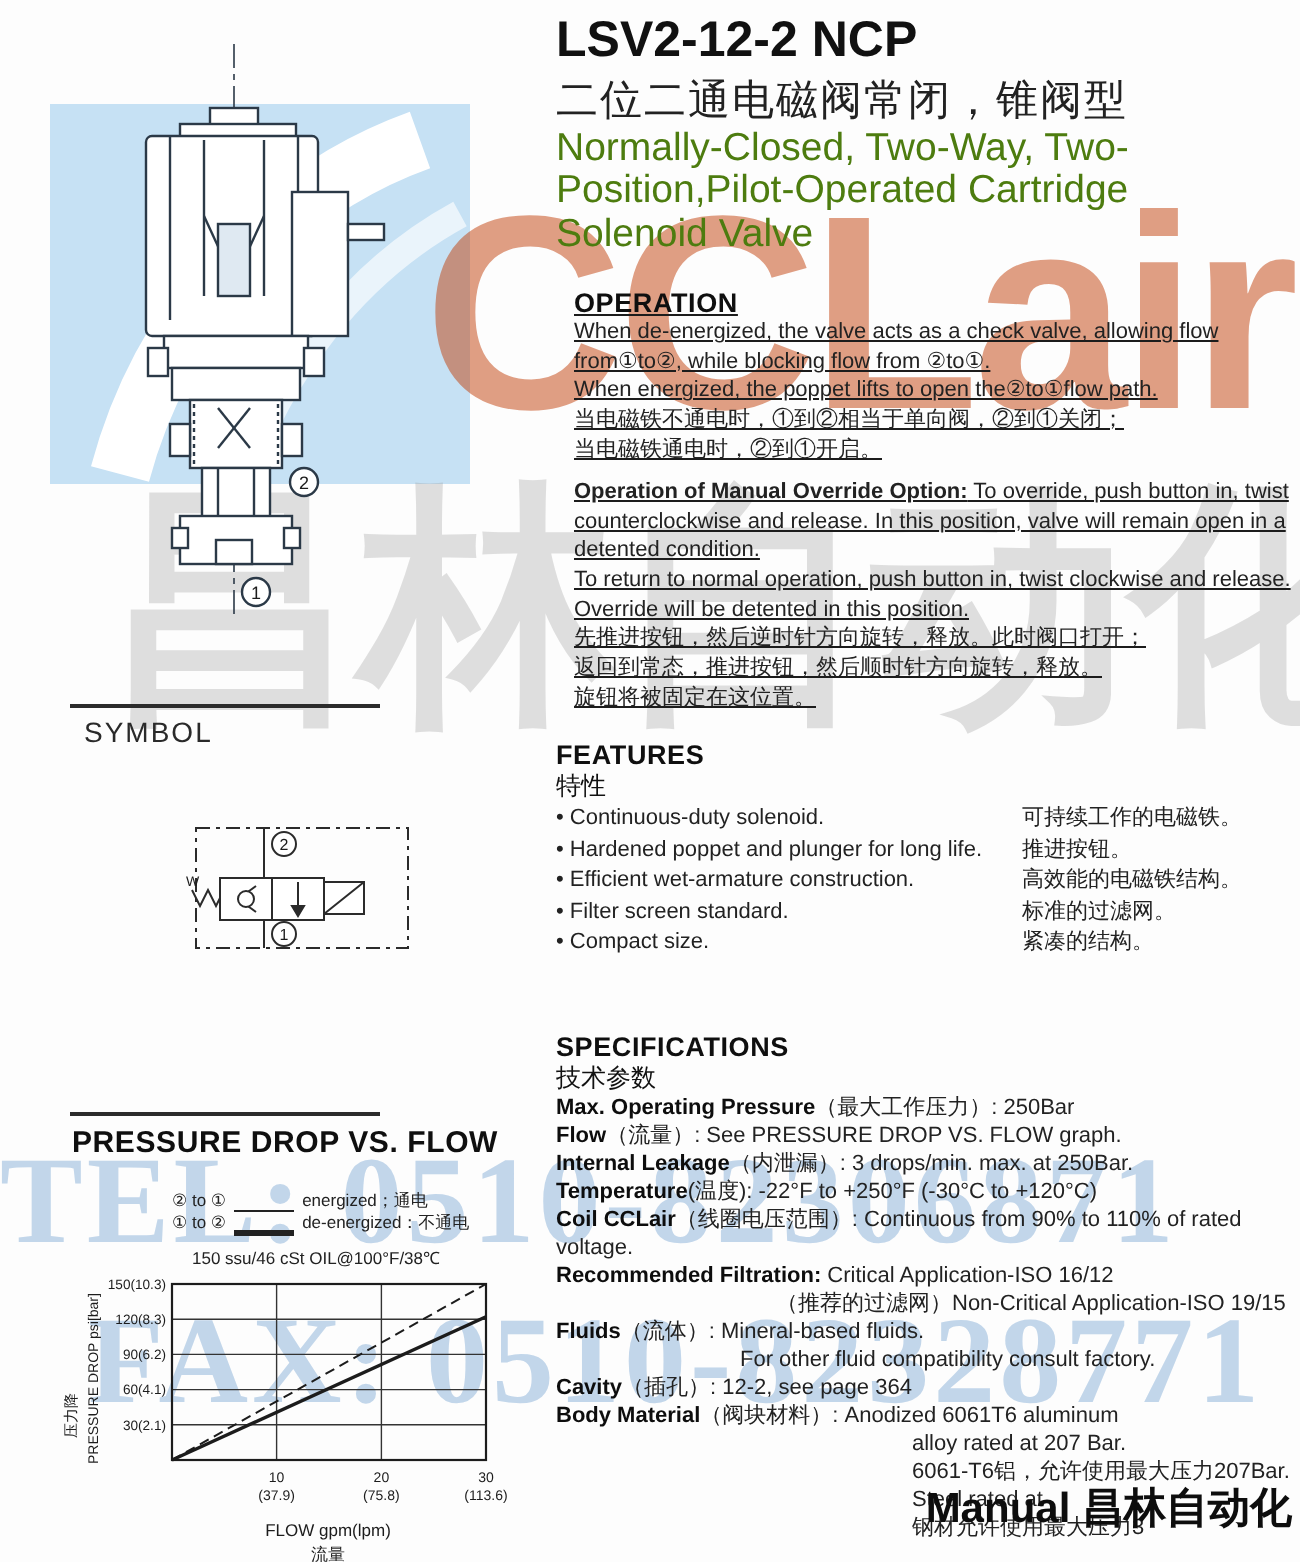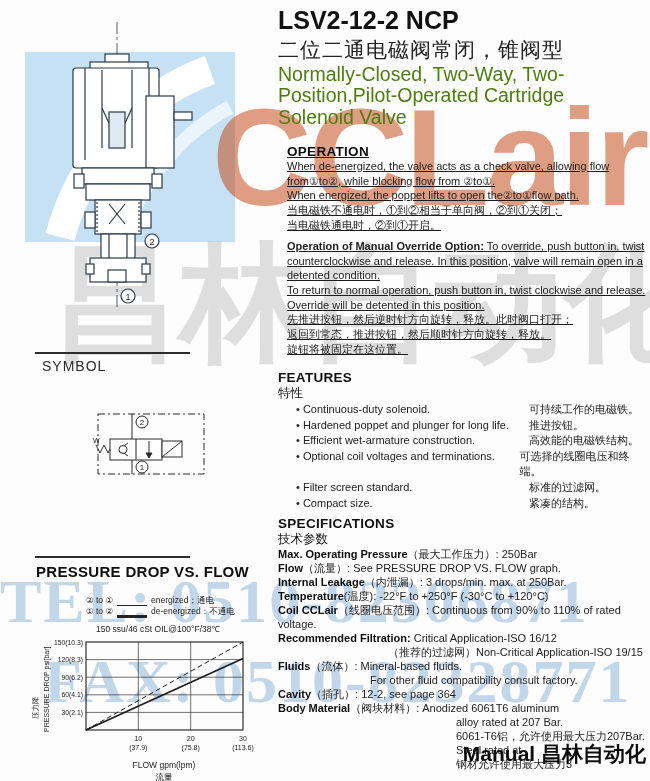--- a/index.html
+++ b/index.html
@@ -23,21 +23,21 @@
   .rule { position:absolute; z-index:2; height:2px; background:#2c2c2c; }
   #page-title { left:278px; top:6px; font-size:25px; font-weight:bold; color:#111; }
   #subtitle-zh { left:278px; top:36px; font-size:21px; color:#222; letter-spacing:1px; }
   #subtitle-en { left:278px; top:64px; width:345px; font-size:19.5px; line-height:1.1; color:#4d7c0f; }
   .sec-head { font-size:13.5px; font-weight:bold; color:#0f0f0f; letter-spacing:.3px; }
   .sec-head-zh { font-size:12.5px; color:#111; }
   .body-txt { font-size:11px; line-height:1.33; color:#222; }
   #operation-block { left:287px; top:144px; width:366px;text-decoration:underline; }
   #operation-block .para-gap { margin-top:7px; }
   #features-block { left:278px; top:370px; width:368px; }
-  .feat-row { display:flex; font-size:11px; line-height:1.42; color:#222;margin-left:18px; }
+  .feat-row { display:flex; font-size:11px; line-height:1.42; color:#222; }
   .feat-en { width:233px; }
   #specs-block { left:278px; top:516px; width:372px; }
   .spec-row { font-size:11px; line-height:1.27; color:#222; }
   .spec-row b { color:#0d0d0d; }
   .ind1 { padding-left:110px; }
   .ind1b { padding-left:92px; }
   .ind2 { padding-left:178px; }
   #symbol-head { left:42px; top:358px; font-size:14px; color:#2a2a2a; letter-spacing:1px; }
   #chart-title { left:36px; top:563px; font-size:15px; font-weight:bold; color:#0f0f0f; letter-spacing:.3px; }
   #legend { left:86px; top:595px; }
@@ -162,24 +162,20 @@
       </div>
     <div class="feat-row">
         <span class="feat-en">• Hardened poppet and plunger for long life.</span>
         <span>推进按钮。</span>
       </div>
     <div class="feat-row">
         <span class="feat-en">• Efficient wet-armature construction.</span>
         <span>高效能的电磁铁结构。</span>
       </div>
     <div class="feat-row">
-        <span class="feat-en">• Optional coil voltages and terminations.</span>
-        <span>可选择的线圈电压和终端。</span>
-      </div>
-    <div class="feat-row">
         <span class="feat-en">• Filter screen standard.</span>
         <span>标准的过滤网。</span>
       </div>
     <div class="feat-row">
         <span class="feat-en">• Compact size.</span>
         <span>紧凑的结构。</span>
       </div>
   </div>
 
   <div class="abs" id="specs-block">

